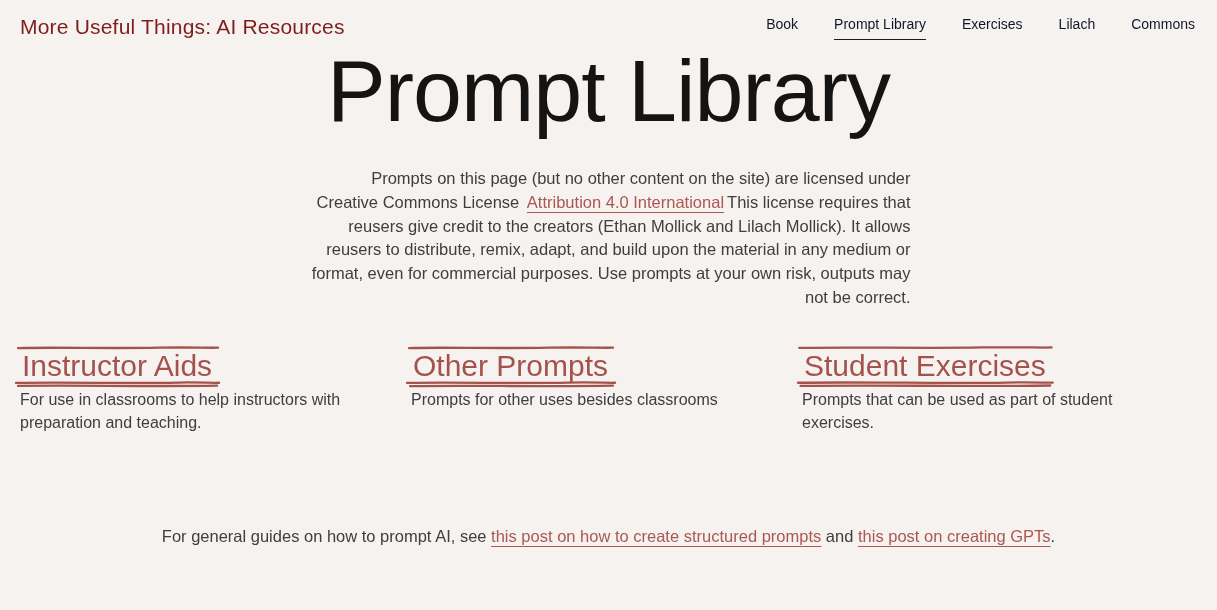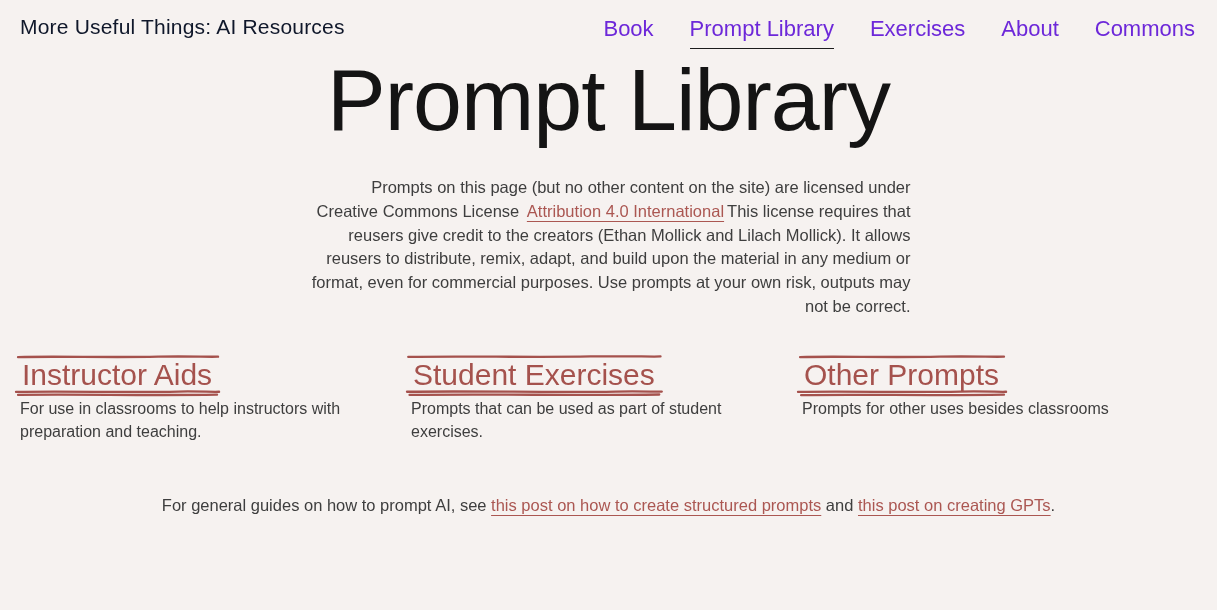--- a/index.html
+++ b/index.html
@@ -15,32 +15,32 @@
   
   .header {
     display: flex;
     justify-content: space-between;
     align-items: flex-start;
     padding: 13px 22px 0 20px;
   }
   .site-title {
     font-size: 21px;
     font-weight: 400;
-    color: #0f172a;
+    color: #7f1d1d;
     letter-spacing: 0.2px;
     line-height: 1.3;
   }
   .nav {
     display: flex;
     gap: 36px;
     padding-top: 3px;
   }
   .nav-item {
-    font-size: 22px;
-    color: #6d28d9;
+    font-size: 14px;
+    color: #0f172a;
     text-decoration: none;
     padding-bottom: 6px;
     line-height: 1.2;
   }
   .nav-item.active {
     border-bottom: 1.5px solid #1c1c1c;
   }
 
   
   .page-title {
@@ -104,42 +104,42 @@
   }
   .cat-desc {
     font-size: 16px;
     line-height: 1.45;
     color: #3e3e3e;
     max-width: 362px;
   }
 
   
   .footer {
-    margin-top: 53px;
+    margin-top: 93px;
     text-align: center;
     font-size: 16.5px;
     color: #3e3e3e;
   }
   .footer-link {
     color: #ab5752;
     text-decoration: underline;
     text-decoration-thickness: 1px;
     text-underline-offset: 4px;
   }
 </style>
 </head>
 <body>
 
 <header class="header">
   <div class="site-title">More Useful Things: AI Resources</div>
   <nav class="nav">
     <a class="nav-item">Book</a>
     <a class="nav-item active">Prompt Library</a>
     <a class="nav-item">Exercises</a>
-    <a class="nav-item">About</a>
+    <a class="nav-item">Lilach</a>
     <a class="nav-item">Commons</a>
   </nav>
 </header>
 
 <main>
   <h1 class="page-title">Prompt Library</h1>
 
   <p class="license"><span>Prompts on this page (but no other content on the site) are licensed under Creative Commons License&nbsp;</span><a class="license-link">Attribution 4.0 International</a><span>This license requires that reusers give credit to the creators (Ethan Mollick and Lilach Mollick). It allows reusers to distribute, remix, adapt, and build upon the material in any medium or format, even for commercial purposes. Use prompts at your own risk, outputs may not be correct.</span></p>
 
   <section class="categories">
@@ -155,40 +155,40 @@
           <span>Instructor Aids</span>
         </span>
       </a>
       <p class="cat-desc">For use in classrooms to help instructors with preparation and teaching.</p>
     </div>
 
     <div class="category">
       <a class="cat-title-link">
         <span class="cat-title">
           <svg class="squiggle" viewBox="0 0 100 100" preserveAspectRatio="none" aria-hidden="true">
+            <path d="M1,5 C 18,2.5 42,6.5 68,4 C 84,2.5 94,5 99,4"></path>
+            <path d="M0,88 C 24,85.5 52,90 78,87 C 90,85.5 97,88.5 100,87.5"></path>
+            <path d="M1.5,95.5 C 32,93 62,97.5 99,94.5"></path>
+          </svg>
+          <span>Other Prompts</span>
+        </span>
+      </a>
+      <p class="cat-desc">Prompts for other uses besides classrooms</p>
+    </div>
+
+    <div class="category">
+      <a class="cat-title-link">
+        <span class="cat-title">
+          <svg class="squiggle" viewBox="0 0 100 100" preserveAspectRatio="none" aria-hidden="true">
             <path d="M0.5,4.5 C 22,2 48,6 72,3.5 C 86,2 96,4.5 99.5,3.5"></path>
             <path d="M0,87.5 C 28,85 58,90 82,87 C 92,85.5 98,88 100,87"></path>
             <path d="M1,95 C 35,92.5 68,97 99,94"></path>
           </svg>
           <span>Student Exercises</span>
         </span>
       </a>
       <p class="cat-desc">Prompts that can be used as part of student exercises.</p>
     </div>
 
-    <div class="category">
-      <a class="cat-title-link">
-        <span class="cat-title">
-          <svg class="squiggle" viewBox="0 0 100 100" preserveAspectRatio="none" aria-hidden="true">
-            <path d="M1,5 C 18,2.5 42,6.5 68,4 C 84,2.5 94,5 99,4"></path>
-            <path d="M0,88 C 24,85.5 52,90 78,87 C 90,85.5 97,88.5 100,87.5"></path>
-            <path d="M1.5,95.5 C 32,93 62,97.5 99,94.5"></path>
-          </svg>
-          <span>Other Prompts</span>
-        </span>
-      </a>
-      <p class="cat-desc">Prompts for other uses besides classrooms</p>
-    </div>
-
   </section>
 
   <p class="footer"><span>For general guides on how to prompt AI, see</span> <a class="footer-link">this post on how to create structured prompts</a> <span>and</span> <a class="footer-link">this post on creating GPTs</a><span>.</span></p>
 </main>
 
 </body></html>

